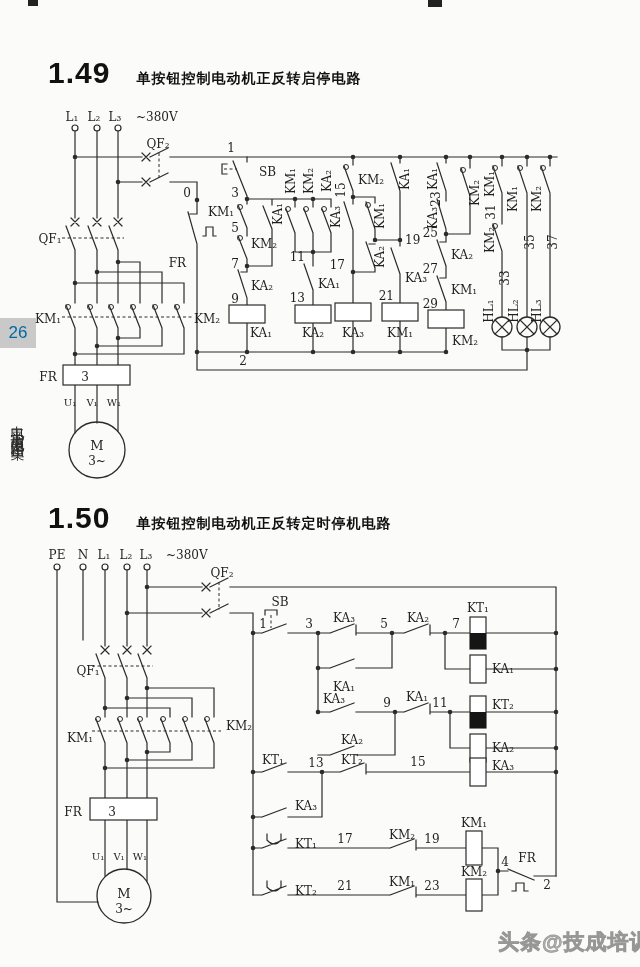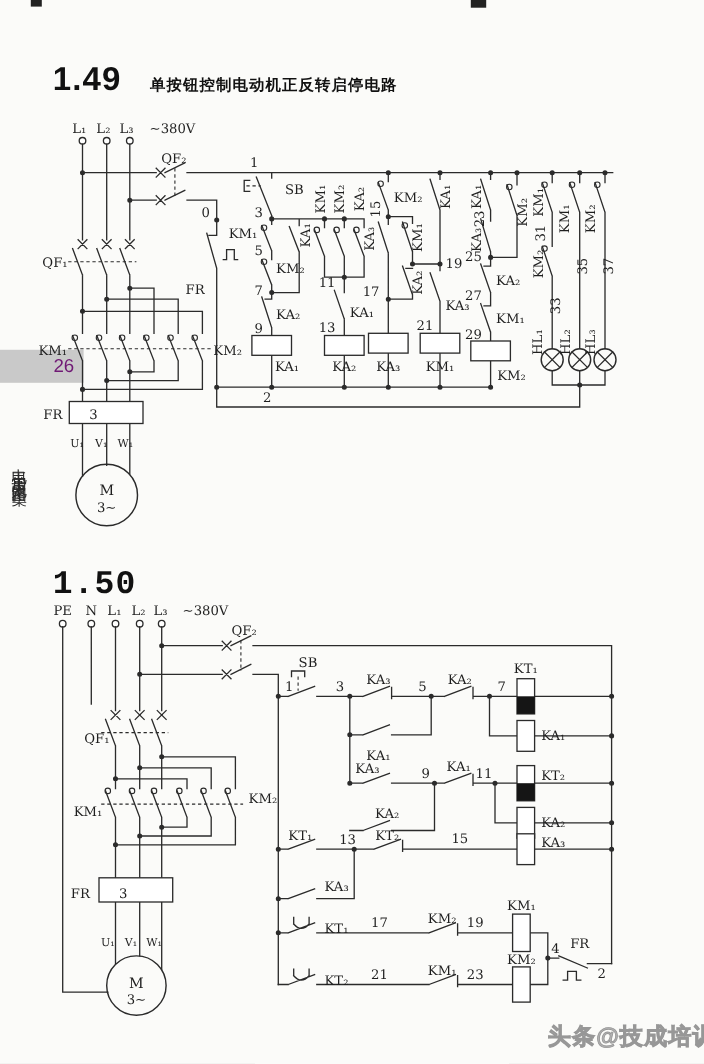--- a/index.html
+++ b/index.html
@@ -11,42 +11,43 @@
   .dots{fill:none;stroke:#2b2b2b;stroke-width:4.6;stroke-linecap:round;}
   .hook{fill:none;stroke:#2b2b2b;stroke-width:1;}
   .coil{fill:#ffffff;stroke:#2b2b2b;stroke-width:1.2;}
   .coilb{fill:#151515;stroke:none;}
   .term{fill:#ffffff;stroke:#2b2b2b;stroke-width:1.2;}
   .lamp{fill:none;stroke:#2b2b2b;stroke-width:1.3;}
   .hdr{position:absolute;left:48px;display:flex;align-items:baseline;gap:26px;color:#111;}
   .hdr .num{font-size:30px;font-weight:bold;letter-spacing:1px;}
   .hdr .ttl{font-size:14px;font-weight:bold;letter-spacing:1px;}
   #sidebar-box{position:absolute;left:0;top:318px;width:36px;height:30px;background:#c9c9c9;
-    display:flex;align-items:center;justify-content:center;font-size:17px;color:#701a75;padding-left:40px;}
+    display:flex;align-items:center;justify-content:center;font-size:17px;color:#0369a1;}
   #sidebar-title{position:absolute;left:0;top:352px;width:36px;height:150px;
     writing-mode:vertical-lr;text-orientation:upright;display:flex;align-items:center;justify-content:center;
     font-size:14px;letter-spacing:3px;color:#2a2a2a;}
   #watermark{position:absolute;left:498px;top:928px;font-size:21px;font-weight:bold;
     color:#b5b5b5;-webkit-text-stroke:0.8px #979797;letter-spacing:1px;white-space:nowrap;}
   .scanmark{position:absolute;background:#222;}
 </style>
 </head>
 <body>
 
 <div id="page">
 
   <div class="scanmark" style="left:28px;top:0;width:10px;height:6px;"></div>
   <div class="scanmark" style="left:428px;top:0;width:14px;height:7px;"></div>
 
   <div class="hdr" style="top:56px;">
     <span class="num">1.49</span>
     <span class="ttl">单按钮控制电动机正反转启停电路</span>
   </div>
-  <div class="hdr" style="top:515px;font-family:Liberation Mono, monospace;">
+  <div class="hdr" style="top:501px;">
     <span class="num">1.50</span>
+    <span class="ttl">单按钮控制电动机正反转定时停机电路</span>
   </div>
 
   <div id="sidebar-box">26</div>
   <div id="sidebar-title">电工常用电路图集</div>
 
   <svg width="640" height="967" viewBox="0 0 640 967" style="position:absolute;left:0;top:0;">
 
     <g>
       <g>
         <circle class="term" cx="75" cy="128" r="3"></circle>

